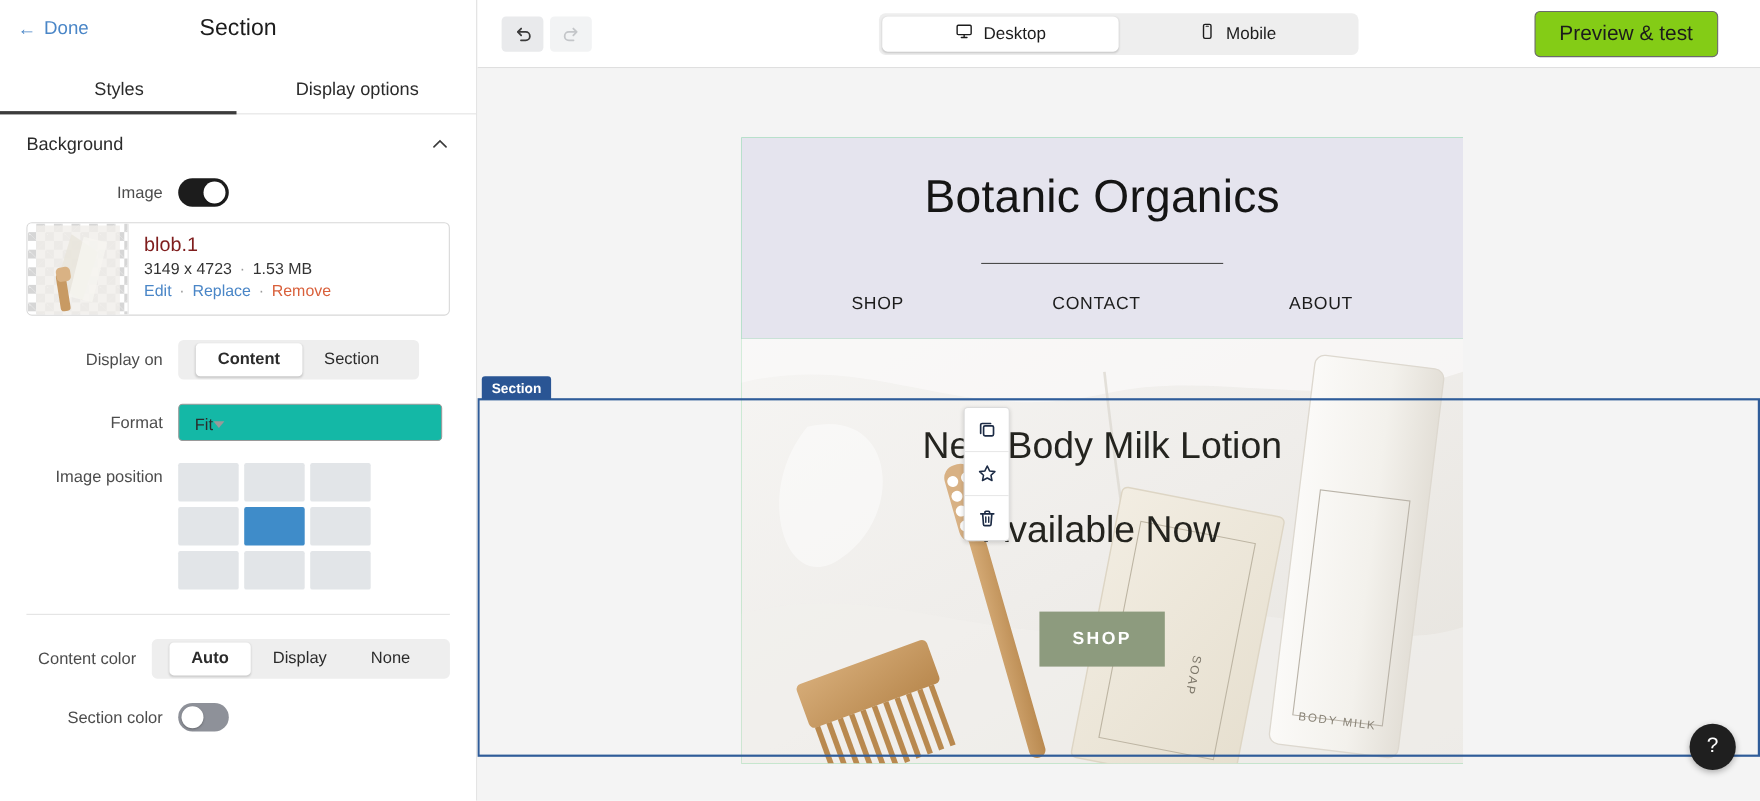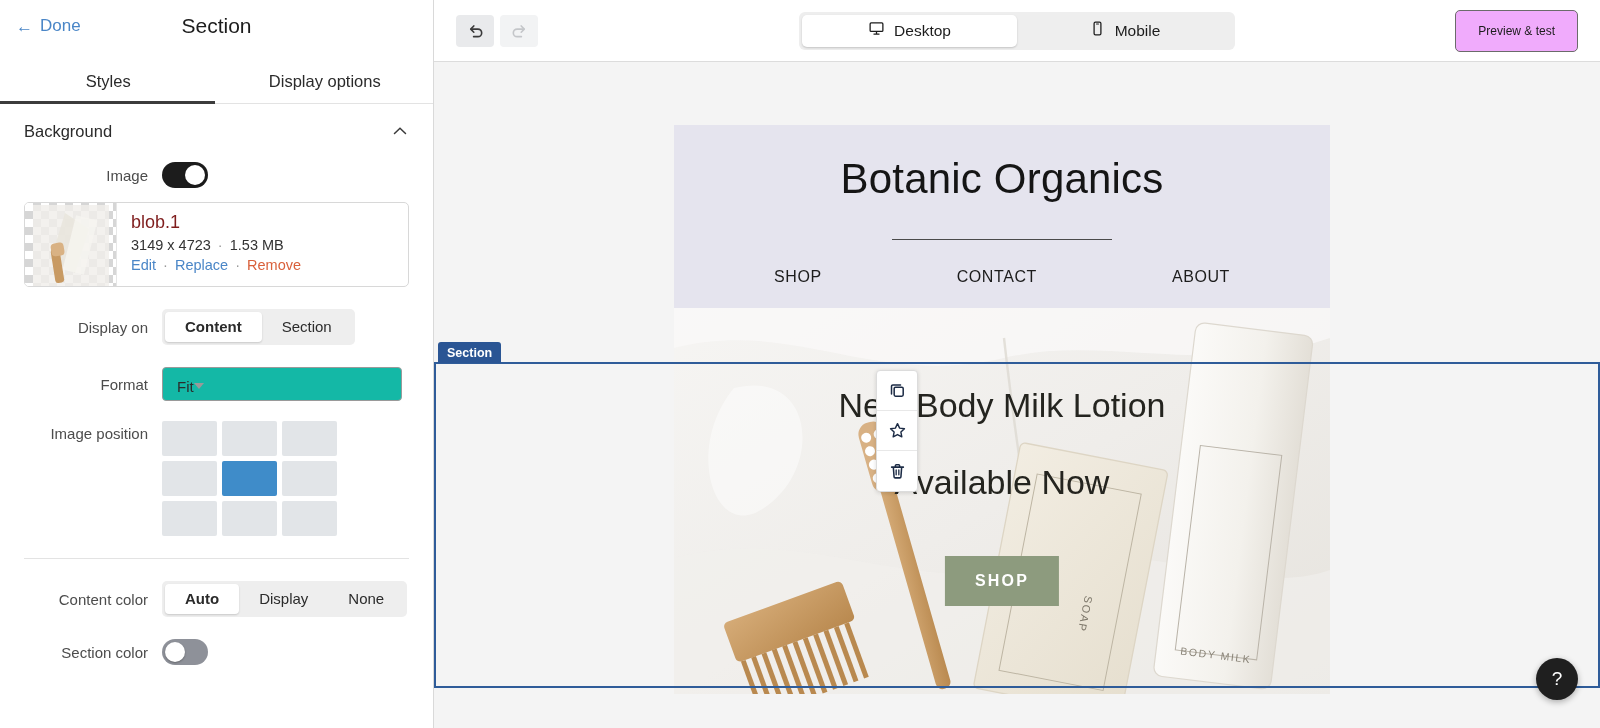--- a/index.html
+++ b/index.html
@@ -103,21 +103,21 @@
   .meta .dims { font-size: 14.5px; color: #333; margin-top: 4px; }
   .meta .acts { font-size: 14.5px; margin-top: 4px; }
   .meta .acts a { text-decoration: none; cursor: pointer; }
   .lnk-blue { color: #4a86c7; }
   .lnk-red { color: #d9603b; }
   .dot-sep { color: #9a9a9a; margin: 0 3px; }
 
   
   .seg {
     display: inline-flex; background: #eeeeee; border-radius: 5px;
-    padding: 3px; height: 36px; align-items: center;
+    padding: 16px; height: 36px; align-items: center;
   }
   .seg .opt {
     padding: 0 20px; height: 30px; line-height: 30px;
     font-size: 15px; color: #2b2b2b; border-radius: 4px;
     cursor: pointer; white-space: nowrap;
   }
   .seg .opt.active {
     background: #fff; font-weight: 700;
     box-shadow: 0 1px 2px rgba(0,0,0,.16);
   }
@@ -159,23 +159,23 @@
     padding: 3px; height: 38px; align-items: center;
   }
   .devseg .opt {
     width: 215px; height: 32px; display: flex; align-items: center;
     justify-content: center; gap: 9px; font-size: 15.5px; color: #1c1c1c;
     border-radius: 5px; cursor: pointer;
   }
   .devseg .opt.active { background: #fff; box-shadow: 0 1px 2px rgba(0,0,0,.18); }
 
   .preview-btn {
-    position: absolute; right: 22px; height: 42px; padding: 0 22px;
-    border: 1px solid #6b6b6b; border-radius: 5px; background: #f0abfc;
-    font-size: 12px; color: #1c1c1c; cursor: pointer; font-family: inherit;
+    position: absolute; right: 38px; height: 42px; padding: 0 22px;
+    border: 1px solid #6b6b6b; border-radius: 5px; background: #84cc16;
+    font-size: 19px; color: #1c1c1c; cursor: pointer; font-family: inherit;
   }
 
   
   .page {
     position: absolute; left: 0; right: 0; top: 62px; bottom: 0;
     background: #f4f4f4;
   }
   .pagecol {
     position: absolute; left: 240px; width: 656px; top: 63px;
     background: #22c55e;

